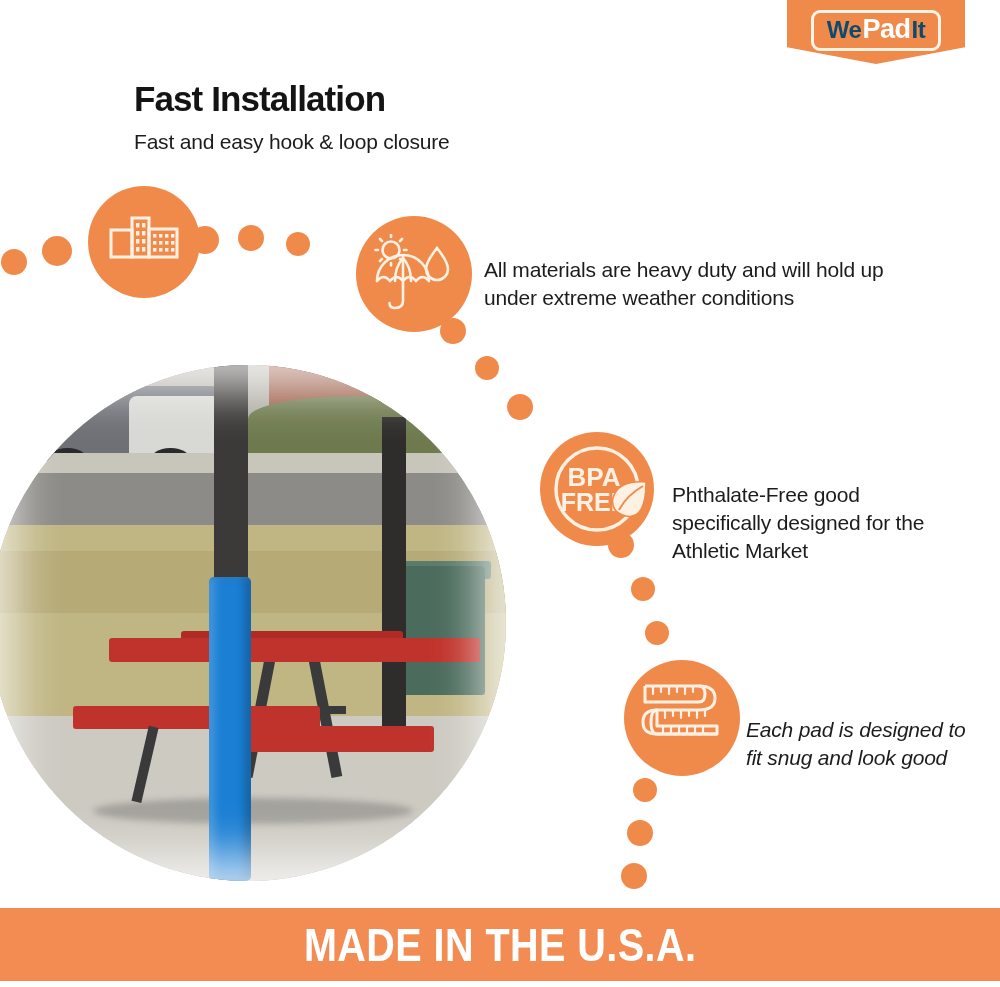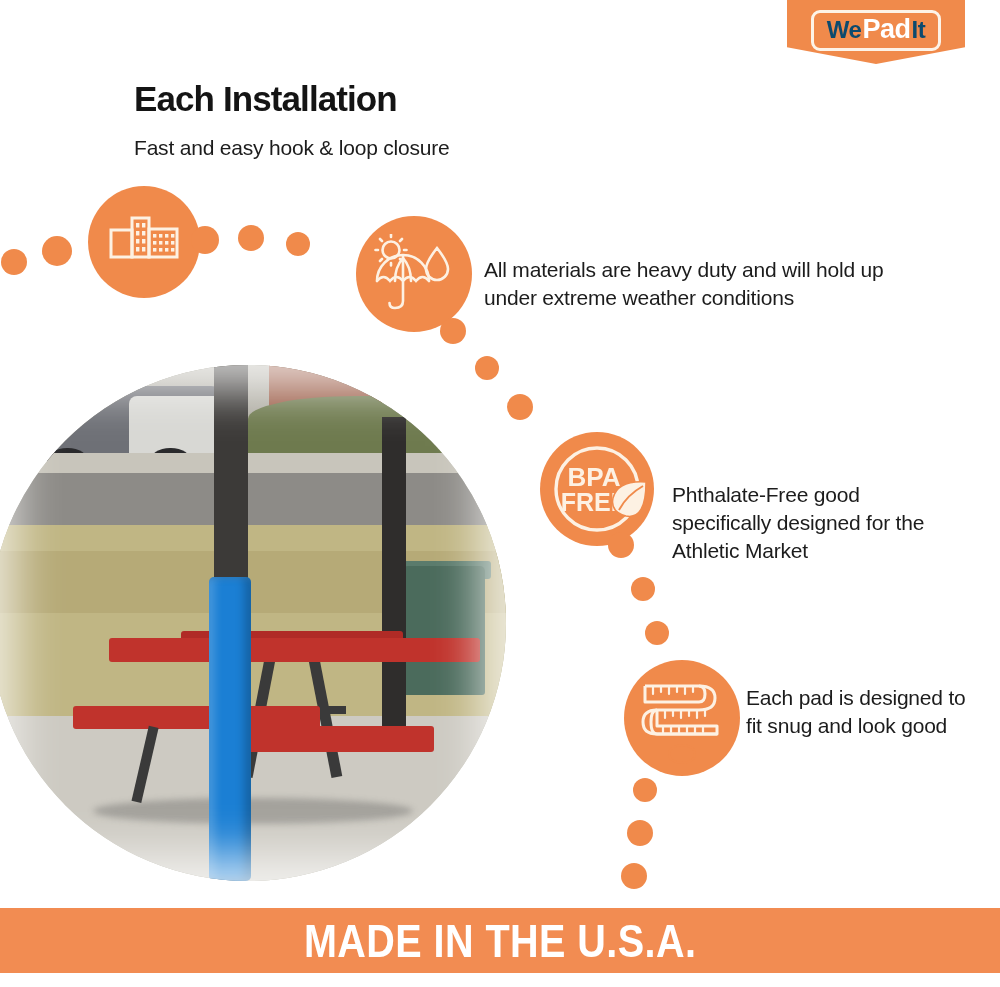--- a/index.html
+++ b/index.html
@@ -69,30 +69,30 @@
   .feature-desc {
     position: absolute;
     color: #1c1c1c;
     font-size: 21px;
     line-height: 1.33;
     font-weight: normal;
     letter-spacing: -0.2px;
   }
 
   #t1 { left: 134px; top: 79px;  font-size: 35px; }
-  #d1 { left: 134px; top: 134px; width: 420px; }
+  #d1 { left: 134px; top: 128px; width: 420px; }
 
   #t2 { left: 484px; top: 212px; }
   #d2 { left: 484px; top: 256px; width: 430px; }
 
   #t3 { left: 672px; top: 437px; }
   #d3 { left: 672px; top: 481px; width: 280px; }
 
   #t4 { left: 746px; top: 673px; }
-  #d4 { left: 746px; top: 684px; width: 240px; }
+  #d4 { left: 746px; top: 716px; width: 240px; font-style: italic; }
 
   
   .icon-circle {
     position: absolute;
     border-radius: 50%;
     background: #F08A4B;
     display: flex;
     align-items: center;
     justify-content: center;
     text-align: right;
@@ -151,21 +151,21 @@
   .ph-brace    { position:absolute; left:53%; top:66%; width:16%;  height:1.6%; background:#3a3a3a; }
   .ph-shadow   { position:absolute; left:20%; top:84%; width:62%;  height:5%;   background:rgba(70,70,70,.30); border-radius:50%; filter:blur(3px); }
   .photo-fade  { position:absolute; inset:0; box-shadow: inset 0 0 46px 26px rgba(255,255,255,.72); }
 
   
   .usa-banner {
     position: absolute;
     left: 0;
     top: 908px;
     width: 1000px;
-    height: 65px;
+    height: 73px;
     background: #F28C52;
     display: flex;
     align-items: center;
     justify-content: center;
   }
   .usa-text {
     color: #FFFFFF;
     font-weight: bold;
     font-size: 46px;
     letter-spacing: 0.5px;
@@ -179,21 +179,21 @@
 <div id="canvas">
 
   <div class="logo-badge">
     <div class="logo-inner">
       <span class="logo-we">We</span>
       <span class="logo-pad">Pad</span>
       <span class="logo-it">It</span>
     </div>
   </div>
 
-  <div class="feature-title" id="t1">Each Installation</div>
+  <div class="feature-title" id="t1">Fast Installation</div>
   <div class="feature-desc" id="d1">Fast and easy hook &amp; loop closure</div>
 
   <div class="feature-desc" id="d2">All materials are heavy duty and will hold up under extreme weather conditions</div>
 
   <div class="feature-desc" id="d3">Phthalate-Free good specifically designed for the Athletic Market</div>
 
   <div class="feature-desc" id="d4">Each pad is designed to fit snug and look good</div>
 
   <div class="icon-circle" id="icon1">
     <svg width="72" height="60" viewBox="0 0 72 60">

